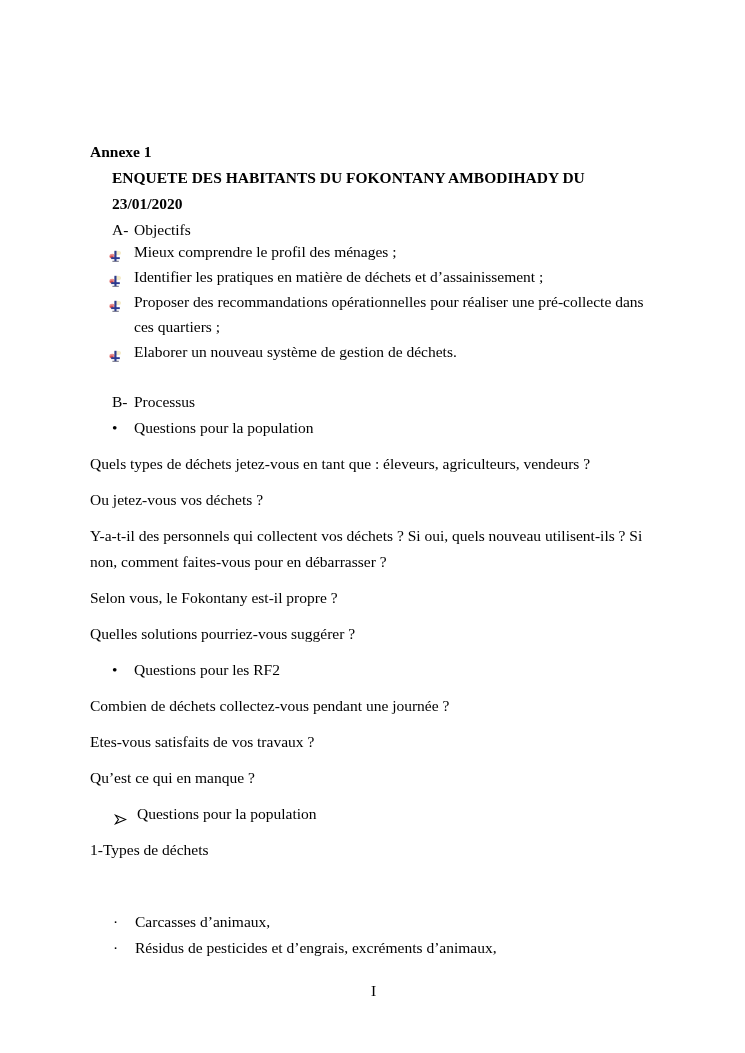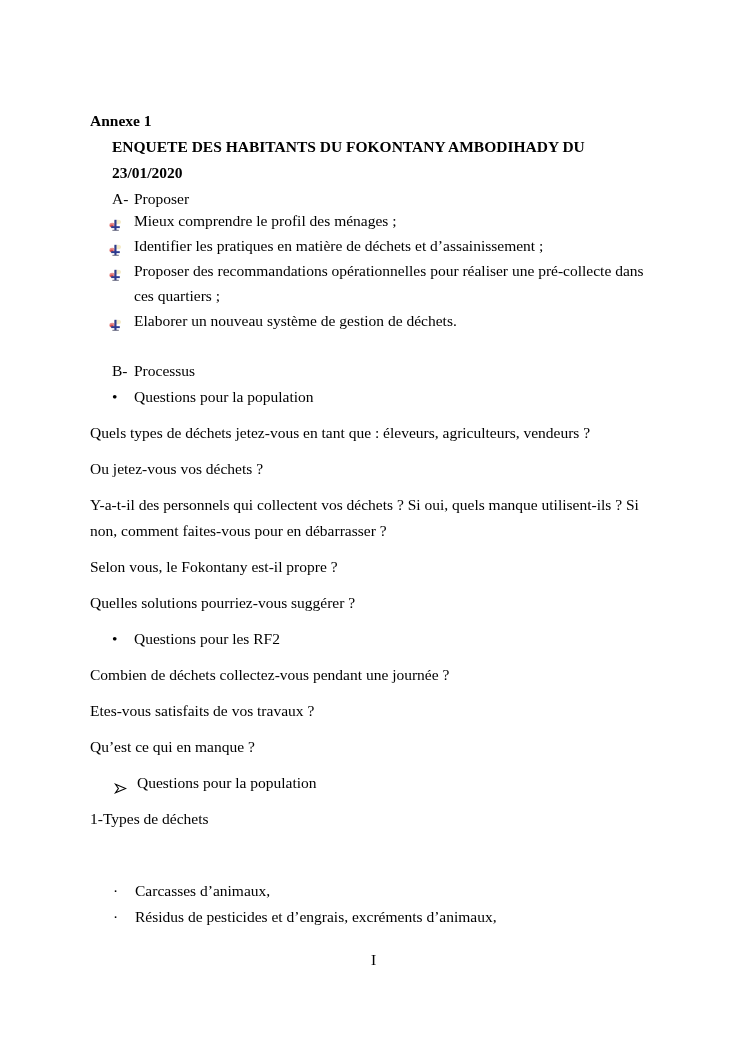--- a/index.html
+++ b/index.html
@@ -5,21 +5,21 @@
   * { margin: 0; padding: 0; box-sizing: border-box; }
   html, body { background: #ffffff; }
   body {
     width: 745px;
     height: 1053px;
     font-family: "Liberation Serif", "DejaVu Serif", serif;
     font-size: 15.5px;
     color: #000000;
     overflow: hidden;
   }
-  .page { padding: 108px 88px 0 90px; }
+  .page { padding: 108px 88px 0 90px; margin-top: 31px; }
 
   .line { line-height: 26px; }
   .bold { font-weight: bold; }
   .indent1 { padding-left: 22px; font-family: Liberation Serif, serif; }
 
   .heading { display: flex; line-height: 26px; padding-left: 22px; }
   .h-marker { width: 22px; flex: none; }
 
   
   .obj-list { list-style: none; margin-top: -4px; margin-bottom: 25px; }
@@ -50,21 +50,21 @@
 <body>
 
 <div class="page">
 
   <p class="line bold">Annexe 1</p>
 
   <p class="line bold indent1">ENQUETE DES HABITANTS DU FOKONTANY AMBODIHADY DU 23/01/2020</p>
 
   <div class="heading">
     <span class="h-marker">A-</span>
-    <span>Proposer</span>
+    <span>Objectifs</span>
   </div>
 
   <ul class="obj-list">
     <li class="obj-item">
       <span class="obj-icon">
         <svg width="13" height="13" viewBox="0 0 13 13">
           <ellipse cx="8.5" cy="3" rx="3.5" ry="2.2" fill="#f4ecca"></ellipse>
           <ellipse cx="3.2" cy="6.2" rx="2.8" ry="2.4" fill="#e88f8f"></ellipse>
           <ellipse cx="2.6" cy="6.8" rx="1.6" ry="1.4" fill="#d24f4f"></ellipse>
           <rect x="5.4" y="0.8" width="2.1" height="10.4" fill="#2b3a8f"></rect>
@@ -120,21 +120,21 @@
     <span>Processus</span>
   </div>
 
   <div class="bullet-line mb-para">
     <span class="b-marker">•</span>
     <span>Questions pour la population</span>
   </div>
 
   <p class="line mb-para">Quels types de déchets jetez-vous en tant que : éleveurs, agriculteurs, vendeurs ?</p>
   <p class="line mb-para">Ou jetez-vous vos déchets ?</p>
-  <p class="line mb-para">Y-a-t-il des personnels qui collectent vos déchets ? Si oui, quels manque utilisent-ils ? Si non, comment faites-vous pour en débarrasser ?</p>
+  <p class="line mb-para">Y-a-t-il des personnels qui collectent vos déchets ? Si oui, quels nouveau utilisent-ils ? Si non, comment faites-vous pour en débarrasser ?</p>
   <p class="line mb-para">Selon vous, le Fokontany est-il propre ?</p>
   <p class="line mb-para">Quelles solutions pourriez-vous suggérer ?</p>
 
   <div class="bullet-line mb-para">
     <span class="b-marker">•</span>
     <span>Questions pour les RF2</span>
   </div>
 
   <p class="line mb-para">Combien de déchets collectez-vous pendant une journée ?</p>
   <p class="line mb-para">Etes-vous satisfaits de vos travaux ?</p>

